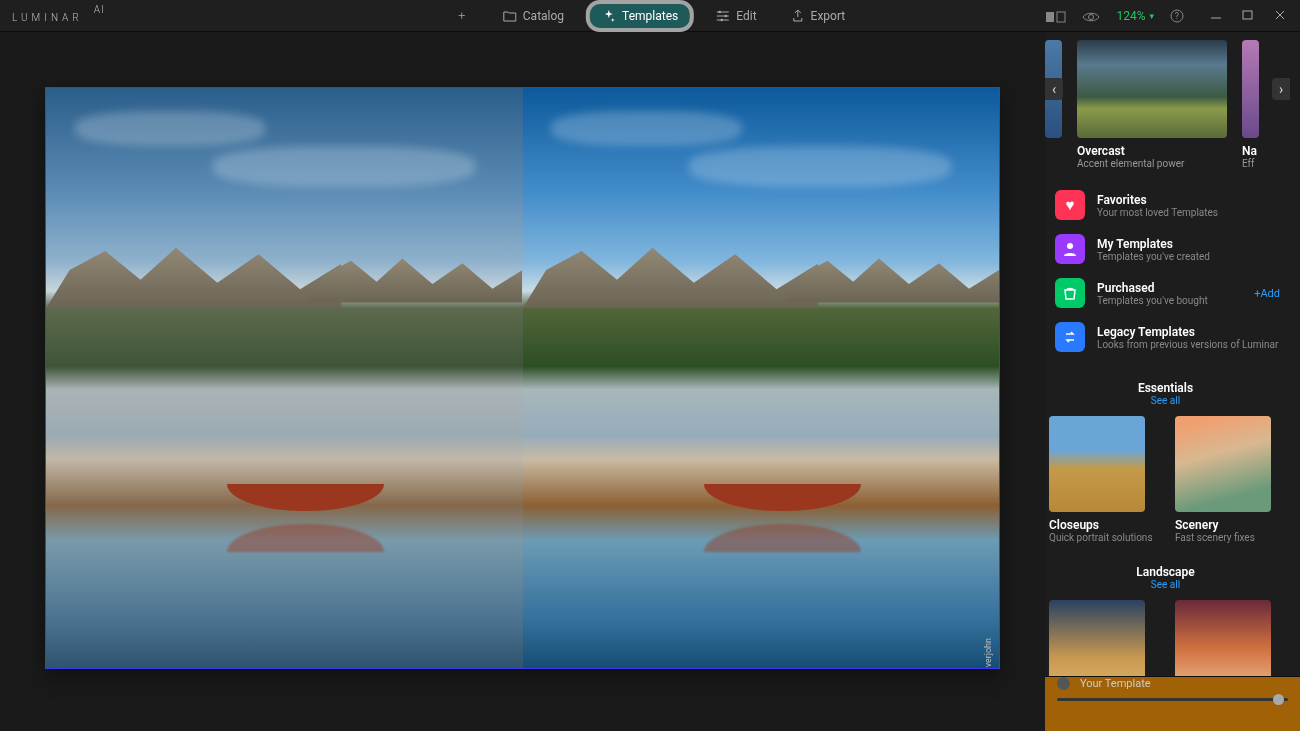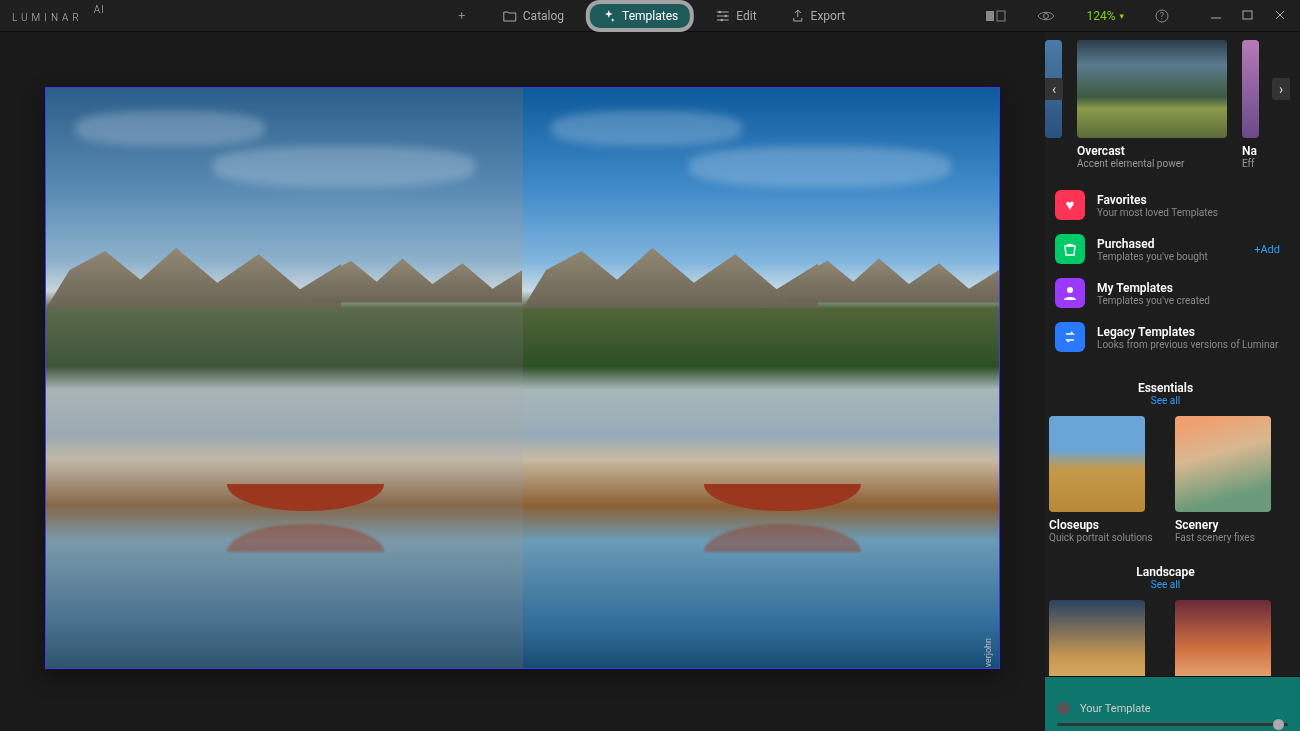--- a/index.html
+++ b/index.html
@@ -6,21 +6,21 @@
   body { background: #1a1a1a; color: #d0d0d0; width: 1300px; height: 731px; overflow: hidden; position: relative; }
   
   
   .topbar { height: 32px; background: #1f1f1f; display: flex; align-items: center; padding: 0 12px; border-bottom: 1px solid #0d0d0d; }
   .logo { letter-spacing: 4px; font-size: 10px; color: #bbb; font-weight: 300; }
   .logo sup { font-size: 10px; letter-spacing: 1px; margin-left: 11px; top: -4px; position: relative; }
   .center-nav { position: absolute; left: 50%; transform: translateX(-50%); display: flex; gap: 10px; align-items: center; }
   .nav-btn { display: flex; align-items: center; gap: 6px; padding: 5px 12px; font-size: 12px; color: #aaa; border-radius: 14px; cursor: pointer; }
   .nav-btn.active { background: #1f5a5a; color: #fff; border: 4px solid #a3a3a3; }
   .nav-icon { width: 14px; height: 14px; display: inline-flex; align-items: center; justify-content: center; }
-  .right-controls { margin-left: auto; display: flex; align-items: center; gap: 31px; color: #84cc16; font-size: 12px;}
+  .right-controls { margin-left: auto; display: flex; align-items: flex-end; gap: 16px; color: #22c55e; font-size: 12px;}
   .win-controls { display: flex; gap: 18px; margin-left: 10px; }
   .ctrl-ic { width: 14px; height: 14px; cursor: pointer; }
 
   
   .main { display: flex; height: calc(100% - 32px); }
   .viewer { flex: 1; padding: 55px 40px 25px 45px; position: relative; }
   .photo { width: 955px; height: 582px; border: 1px solid #3a3af0; position: relative; overflow: hidden; display: flex; box-shadow: 0 8px 20px rgba(0,0,0,.4);}
   .half { width: 50%; height: 100%; position: relative; }
   .sky { position:absolute; inset:0; background: linear-gradient(180deg,#2b5e8a 0%, #5b8cb5 18%, #8fb2cc 30%, #c9d5db 35%, #5d6a4d 38%, #3e5538 48%, #aab4b6 52%, #9baab3 60%, #c2b8a8 64%, #85684a 72%, #7a9aab 78%, #4a728f 92%, #2f536d 100%);}
   .half.right .sky { filter: contrast(1.15) saturate(1.35) brightness(0.97); }
@@ -60,21 +60,21 @@
   .grid2 { display:flex; gap:22px; padding:0 10px 18px 4px;}
   .gcard { width:104px; }
   .gthumb { width:96px; height:96px; border-radius:4px; margin-bottom:6px;}
   .g-clo { background: linear-gradient(180deg,#6aa5d8 35%,#c49a4a 55%,#b88838 100%);}
   .g-sce { background: linear-gradient(165deg,#f0a070 10%,#d8b890 40%,#6a9a7a 80%);}
   .g-city{ background: linear-gradient(180deg,#2a4262,#c89850 60%,#e0b870);}
   .g-sun { background: linear-gradient(180deg,#6a2a3a,#d07040 50%,#f0c090);}
   .gt { font-size:12px; color:#fff; font-weight:600;}
   .gs { font-size:10px; color:#888;}
 
-  .bottom-slider { position:absolute; bottom:0; left:0; right:0; height:55px; background:#0f766e; padding:25px 12px; border-top:1px solid #0f0f0f;}
+  .bottom-slider { position:absolute; bottom:0; left:0; right:0; height:55px; background:#a16207; padding:0 12px; border-top:1px solid #0f0f0f;}
   .bs-row { display:flex; align-items:center; gap:10px; font-size:11px; color:#ccc;}
   .bs-dot { width:13px; height:13px; border-radius:50%; background:#555;}
   .bs-track { margin-top:8px; height:3px; background:#333; border-radius:2px; position:relative;}
   .bs-thumb { position:absolute; right:4px; top:-4px; width:11px; height:11px; border-radius:50%; background:#aaa;}
 
   svg { display:block; }
 </style>
 </head>
 <body>
 
@@ -215,44 +215,44 @@
 
     <div class="cat-list">
       <div class="cat-item">
         <div class="cat-icon ci-fav">♥</div>
         <div class="cat-text">
             <div class="t">Favorites</div>
             <div class="s">Your most loved Templates</div>
           </div>
       </div>
       <div class="cat-item">
-        <div class="cat-icon ci-pur">
-            <svg width="16" height="16" viewBox="0 0 16 16">
-              <path d="M3 5h10l-1 9H4z M5 5c0-2 6-2 6 0" fill="none" stroke="#fff" stroke-width="1.5"></path>
-            </svg>
-          </div>
-        <div class="cat-text">
-            <div class="t">Purchased</div>
-            <div class="s">Templates you've bought</div>
-          </div>
-        <span class="add-link">+Add</span>
-      </div>
-      <div class="cat-item">
         <div class="cat-icon ci-my">
             <svg width="16" height="16" viewBox="0 0 16 16">
               <circle cx="8" cy="5" r="3" fill="#fff"></circle>
               <path d="M2 15c0-4 12-4 12 0" fill="#fff"></path>
             </svg>
           </div>
         <div class="cat-text">
             <div class="t">My Templates</div>
             <div class="s">Templates you've created</div>
           </div>
       </div>
       <div class="cat-item">
+        <div class="cat-icon ci-pur">
+            <svg width="16" height="16" viewBox="0 0 16 16">
+              <path d="M3 5h10l-1 9H4z M5 5c0-2 6-2 6 0" fill="none" stroke="#fff" stroke-width="1.5"></path>
+            </svg>
+          </div>
+        <div class="cat-text">
+            <div class="t">Purchased</div>
+            <div class="s">Templates you've bought</div>
+          </div>
+        <span class="add-link">+Add</span>
+      </div>
+      <div class="cat-item">
         <div class="cat-icon ci-leg">
             <svg width="16" height="16" viewBox="0 0 16 16">
               <path d="M4 5h7l-2-2M12 11H5l2 2" fill="none" stroke="#fff" stroke-width="1.5"></path>
             </svg>
           </div>
         <div class="cat-text">
             <div class="t">Legacy Templates</div>
             <div class="s">Looks from previous versions of Luminar</div>
           </div>
       </div>

